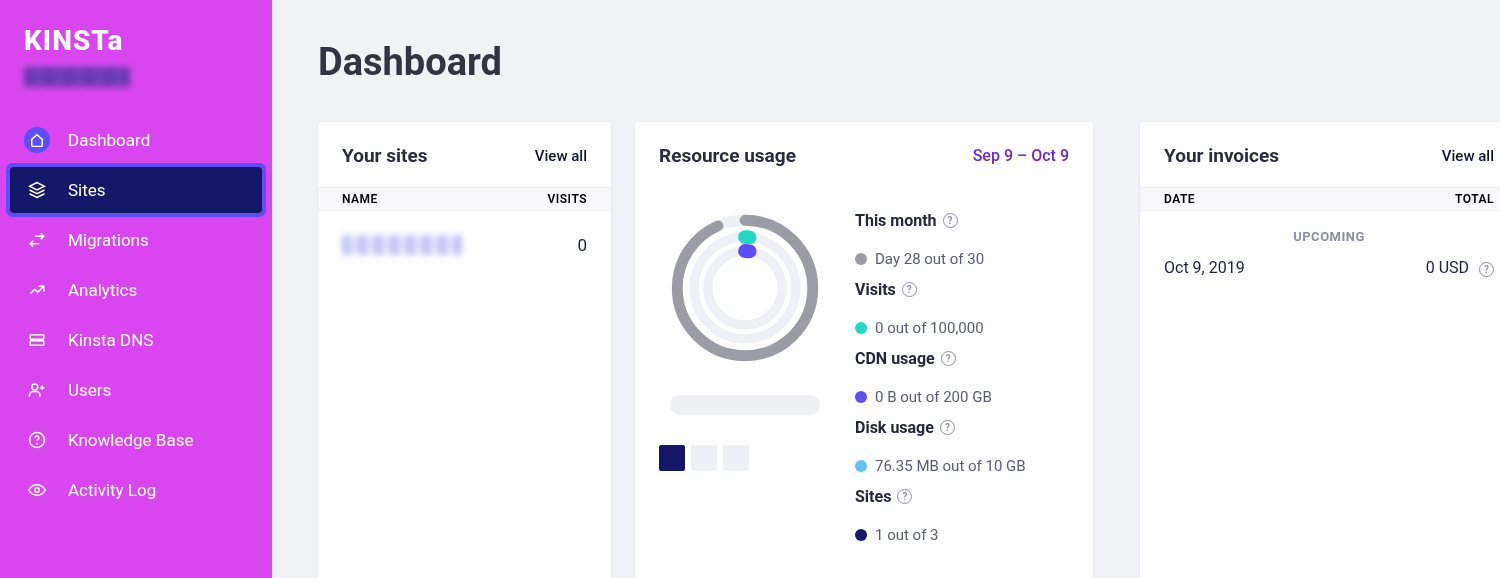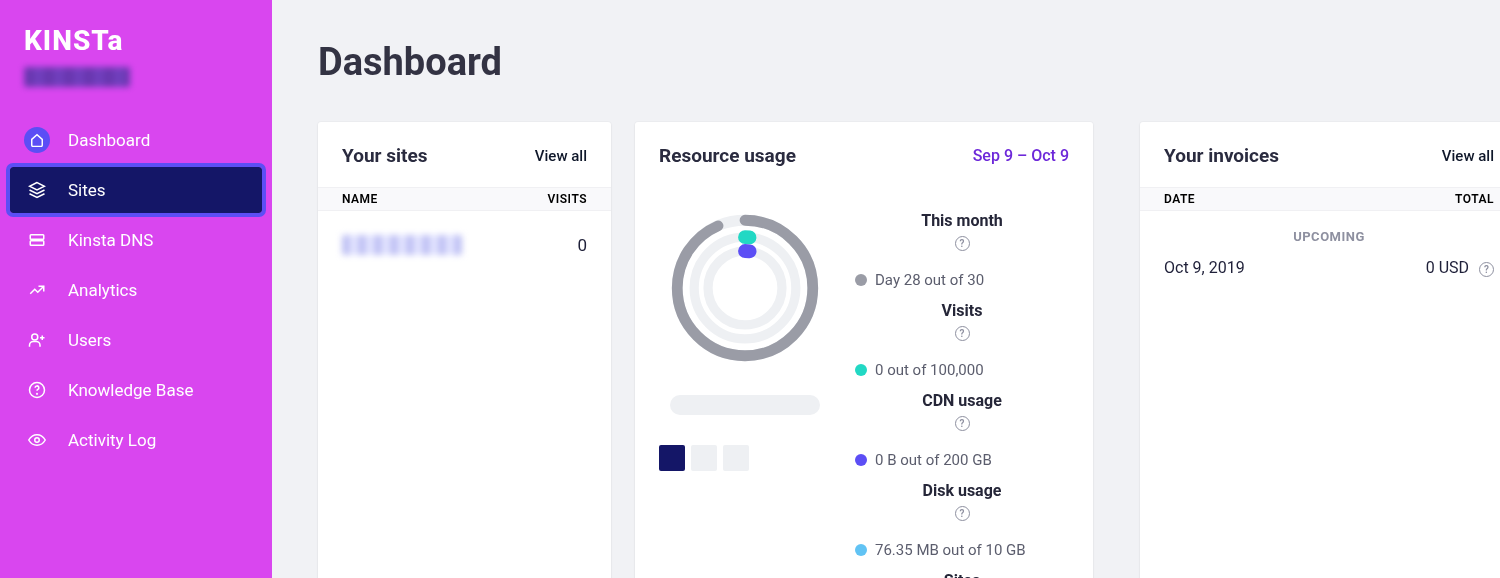--- a/index.html
+++ b/index.html
@@ -118,21 +118,21 @@
 .resource-body { display: flex; padding: 24px; gap: 24px; }
 .gauge-col { width: 172px; display:flex; flex-direction:column; align-items:center; }
 .gauge { width: 154px; height: 154px; position: relative; }
 .gauge svg { width: 100%; height: 100%; transform: rotate(-90deg); }
 .progress-bar { width: 150px; height: 20px; border-radius: 11px; background: #eef0f3; margin-top: 30px; }
 .site-tiles { display:flex; gap:6px; margin-top: 30px; align-self:flex-start; }
 .tile { width:26px; height:26px; background:#eef0f3; border-radius:2px; }
 .tile.on { background:#141667; }
 .stats { flex:1; }
 .stat { margin-bottom: 12px; }
-.stat-head { display:flex; align-items:center; gap:6px; font-weight:700; font-size:16px; color:#252638;flex-direction:column; }
+.stat-head { display:flex; align-items:center; gap:6px; font-weight:700; font-size:16px; color:#252638; }
 .stat-head .help { width:15px;height:15px;border:1.5px solid #8e90a0;border-radius:50%;display:inline-flex;align-items:center;justify-content:center;font-size:10px;color:#8e90a0;font-weight:600; cursor:pointer;}
 .stat-val { display:flex; align-items:center; gap:8px; margin-top:20px; color:#5b5d6d; font-size:15px; }
 .dot { width:12px;height:12px;border-radius:50%;display:inline-block; }
 .dot.grey{background:#9a9ca6;} .dot.teal{background:#22d8c4;} .dot.violet{background:#5c4ef5;} .dot.sky{background:#61c3f4;} .dot.navy{background:#141667;}
 
 .invoices-body { padding: 18px 24px; text-align: center; }
 .upcoming-label { font-size: 13px; letter-spacing:.5px; color:#8e90a0; font-weight:700; margin-bottom: 14px; }
 .invoice-row { display:flex; justify-content:space-between; align-items:center; font-size:16px; }
 .invoice-help { width:15px;height:15px;border:1.5px solid #8e90a0;border-radius:50%;display:inline-flex;align-items:center;justify-content:center;font-size:10px;color:#8e90a0;font-weight:600;margin-left:6px; cursor:pointer;}
 </style>
@@ -159,34 +159,42 @@
             <polygon points="12 2 2 7 12 12 22 7 12 2"></polygon>
             <polyline points="2 17 12 22 22 17"></polyline>
             <polyline points="2 12 12 17 22 12"></polyline>
           </svg>
       </span>
       <span>Sites</span>
     </div>
     <div class="nav-item">
       <span class="icon">
         <svg width="18" height="18" viewBox="0 0 24 24" fill="none" stroke="#fff" stroke-width="2">
+            <path d="M17 3l4 4-4 4M21 7H9M7 21l-4-4 4-4M3 17h12"></path>
+          </svg>
+      </span>
+      <span>Migrations</span>
+    </div>
+    <div class="nav-item">
+      <span class="icon">
+        <svg width="18" height="18" viewBox="0 0 24 24" fill="none" stroke="#fff" stroke-width="2">
+            <polyline points="3 17 9 11 13 15 21 7"></polyline>
+            <polyline points="14 7 21 7 21 14"></polyline>
+          </svg>
+      </span>
+      <span>Analytics</span>
+    </div>
+    <div class="nav-item">
+      <span class="icon">
+        <svg width="18" height="18" viewBox="0 0 24 24" fill="none" stroke="#fff" stroke-width="2">
             <rect x="3" y="5" width="18" height="6" rx="1"></rect>
             <rect x="3" y="13" width="18" height="6" rx="1"></rect>
           </svg>
       </span>
       <span>Kinsta DNS</span>
-    </div>
-    <div class="nav-item">
-      <span class="icon">
-        <svg width="18" height="18" viewBox="0 0 24 24" fill="none" stroke="#fff" stroke-width="2">
-            <polyline points="3 17 9 11 13 15 21 7"></polyline>
-            <polyline points="14 7 21 7 21 14"></polyline>
-          </svg>
-      </span>
-      <span>Analytics</span>
     </div>
     <div class="nav-item">
       <span class="icon">
         <svg width="18" height="18" viewBox="0 0 24 24" fill="none" stroke="#fff" stroke-width="2">
             <circle cx="9" cy="8" r="4"></circle>
             <path d="M2 21v-2a5 5 0 0 1 5-5h4a5 5 0 0 1 5 5v2"></path>
             <line x1="19" y1="6" x2="19" y2="12"></line>
             <line x1="16" y1="9" x2="22" y2="9"></line>
           </svg>
       </span>
@@ -296,20 +304,24 @@
             <div class="stat-val">
                 <span class="dot sky"></span>
                 <span>76.35 MB out of 10 GB</span>
               </div>
           </div>
           <div class="stat">
             <div class="stat-head">
                 <span>Sites</span>
                 <span class="help">?</span>
               </div>
+            <div class="stat-val">
+                <span class="dot navy"></span>
+                <span>1 out of 3</span>
+              </div>
           </div>
         </div>
       </div>
     </section>
 
     <section class="card invoices">
       <div class="card-header">
         <h3>Your invoices</h3>
         <span class="view-all">View all</span>
       </div>

